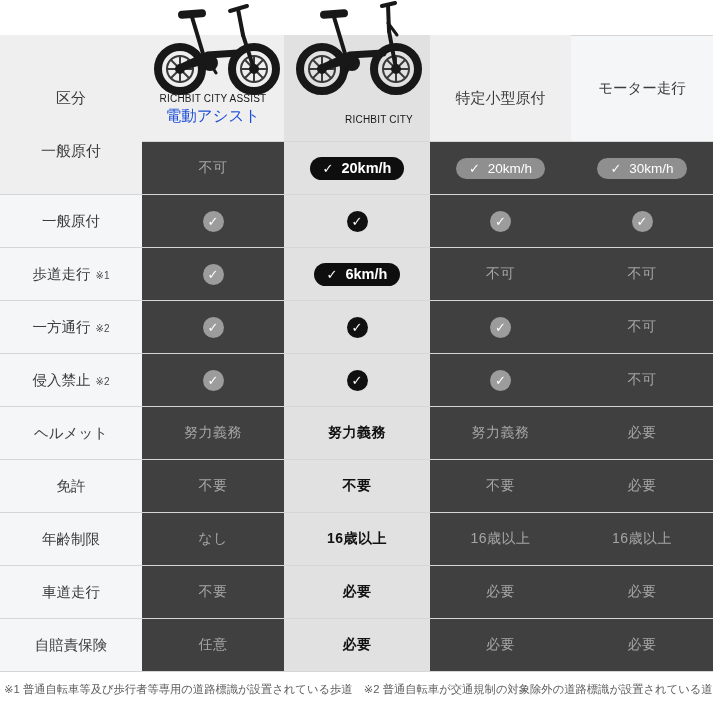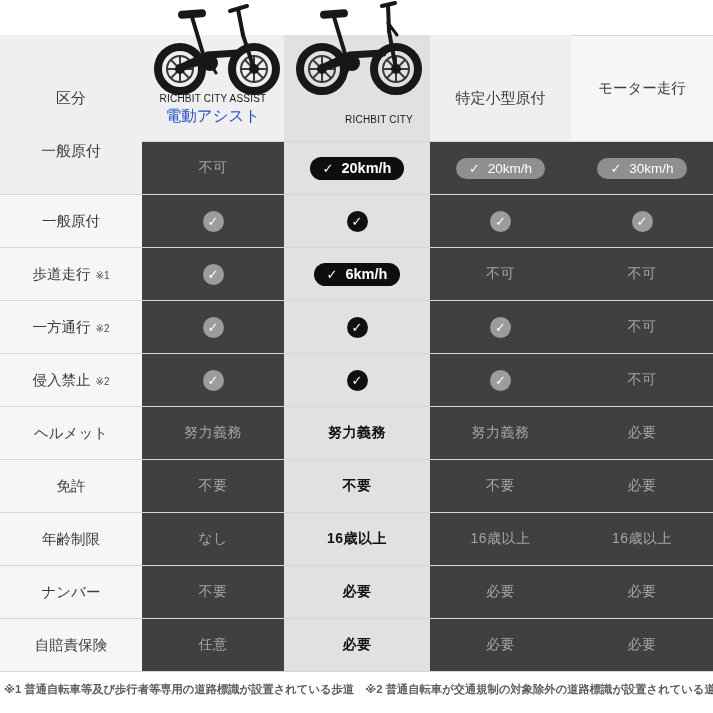--- a/index.html
+++ b/index.html
@@ -58,21 +58,21 @@
   .bike { position: absolute; z-index: 5; }
   .bike-a { left: 150px; top: 3px; }
   .bike-b { left: 293px; top: 1px; }
 
   
   .footnote {
     position: absolute; left: 0; top: 682px; width: 713px;
     text-align: center; font-size: 11.3px; color: #5d5d5d;
     white-space: nowrap;
   }
-  .footnote span { margin: 0 4px; font-weight: bold; }
+  .footnote span { margin: 0 4px; }
 </style>
 </head>
 <body>
 
 <div class="canvas">
 
   <div class="grid">
 
     <div class="cell hcell">
       <div class="h-cat">区分</div>
@@ -217,21 +217,21 @@
       <div class="cell bcell hl">
         <span class="val em">16歳以上</span>
       </div>
       <div class="cell bcell">
         <span class="val">16歳以上</span>
       </div>
       <div class="cell bcell">
         <span class="val">16歳以上</span>
       </div>
       <div class="cell bcell c0">
-        <div class="row-label">ナンバー</div>
+        <div class="row-label">車道走行</div>
       </div>
       <div class="cell bcell">
         <span class="val">不要</span>
       </div>
       <div class="cell bcell hl">
         <span class="val em">必要</span>
       </div>
       <div class="cell bcell">
         <span class="val">必要</span>
       </div>

